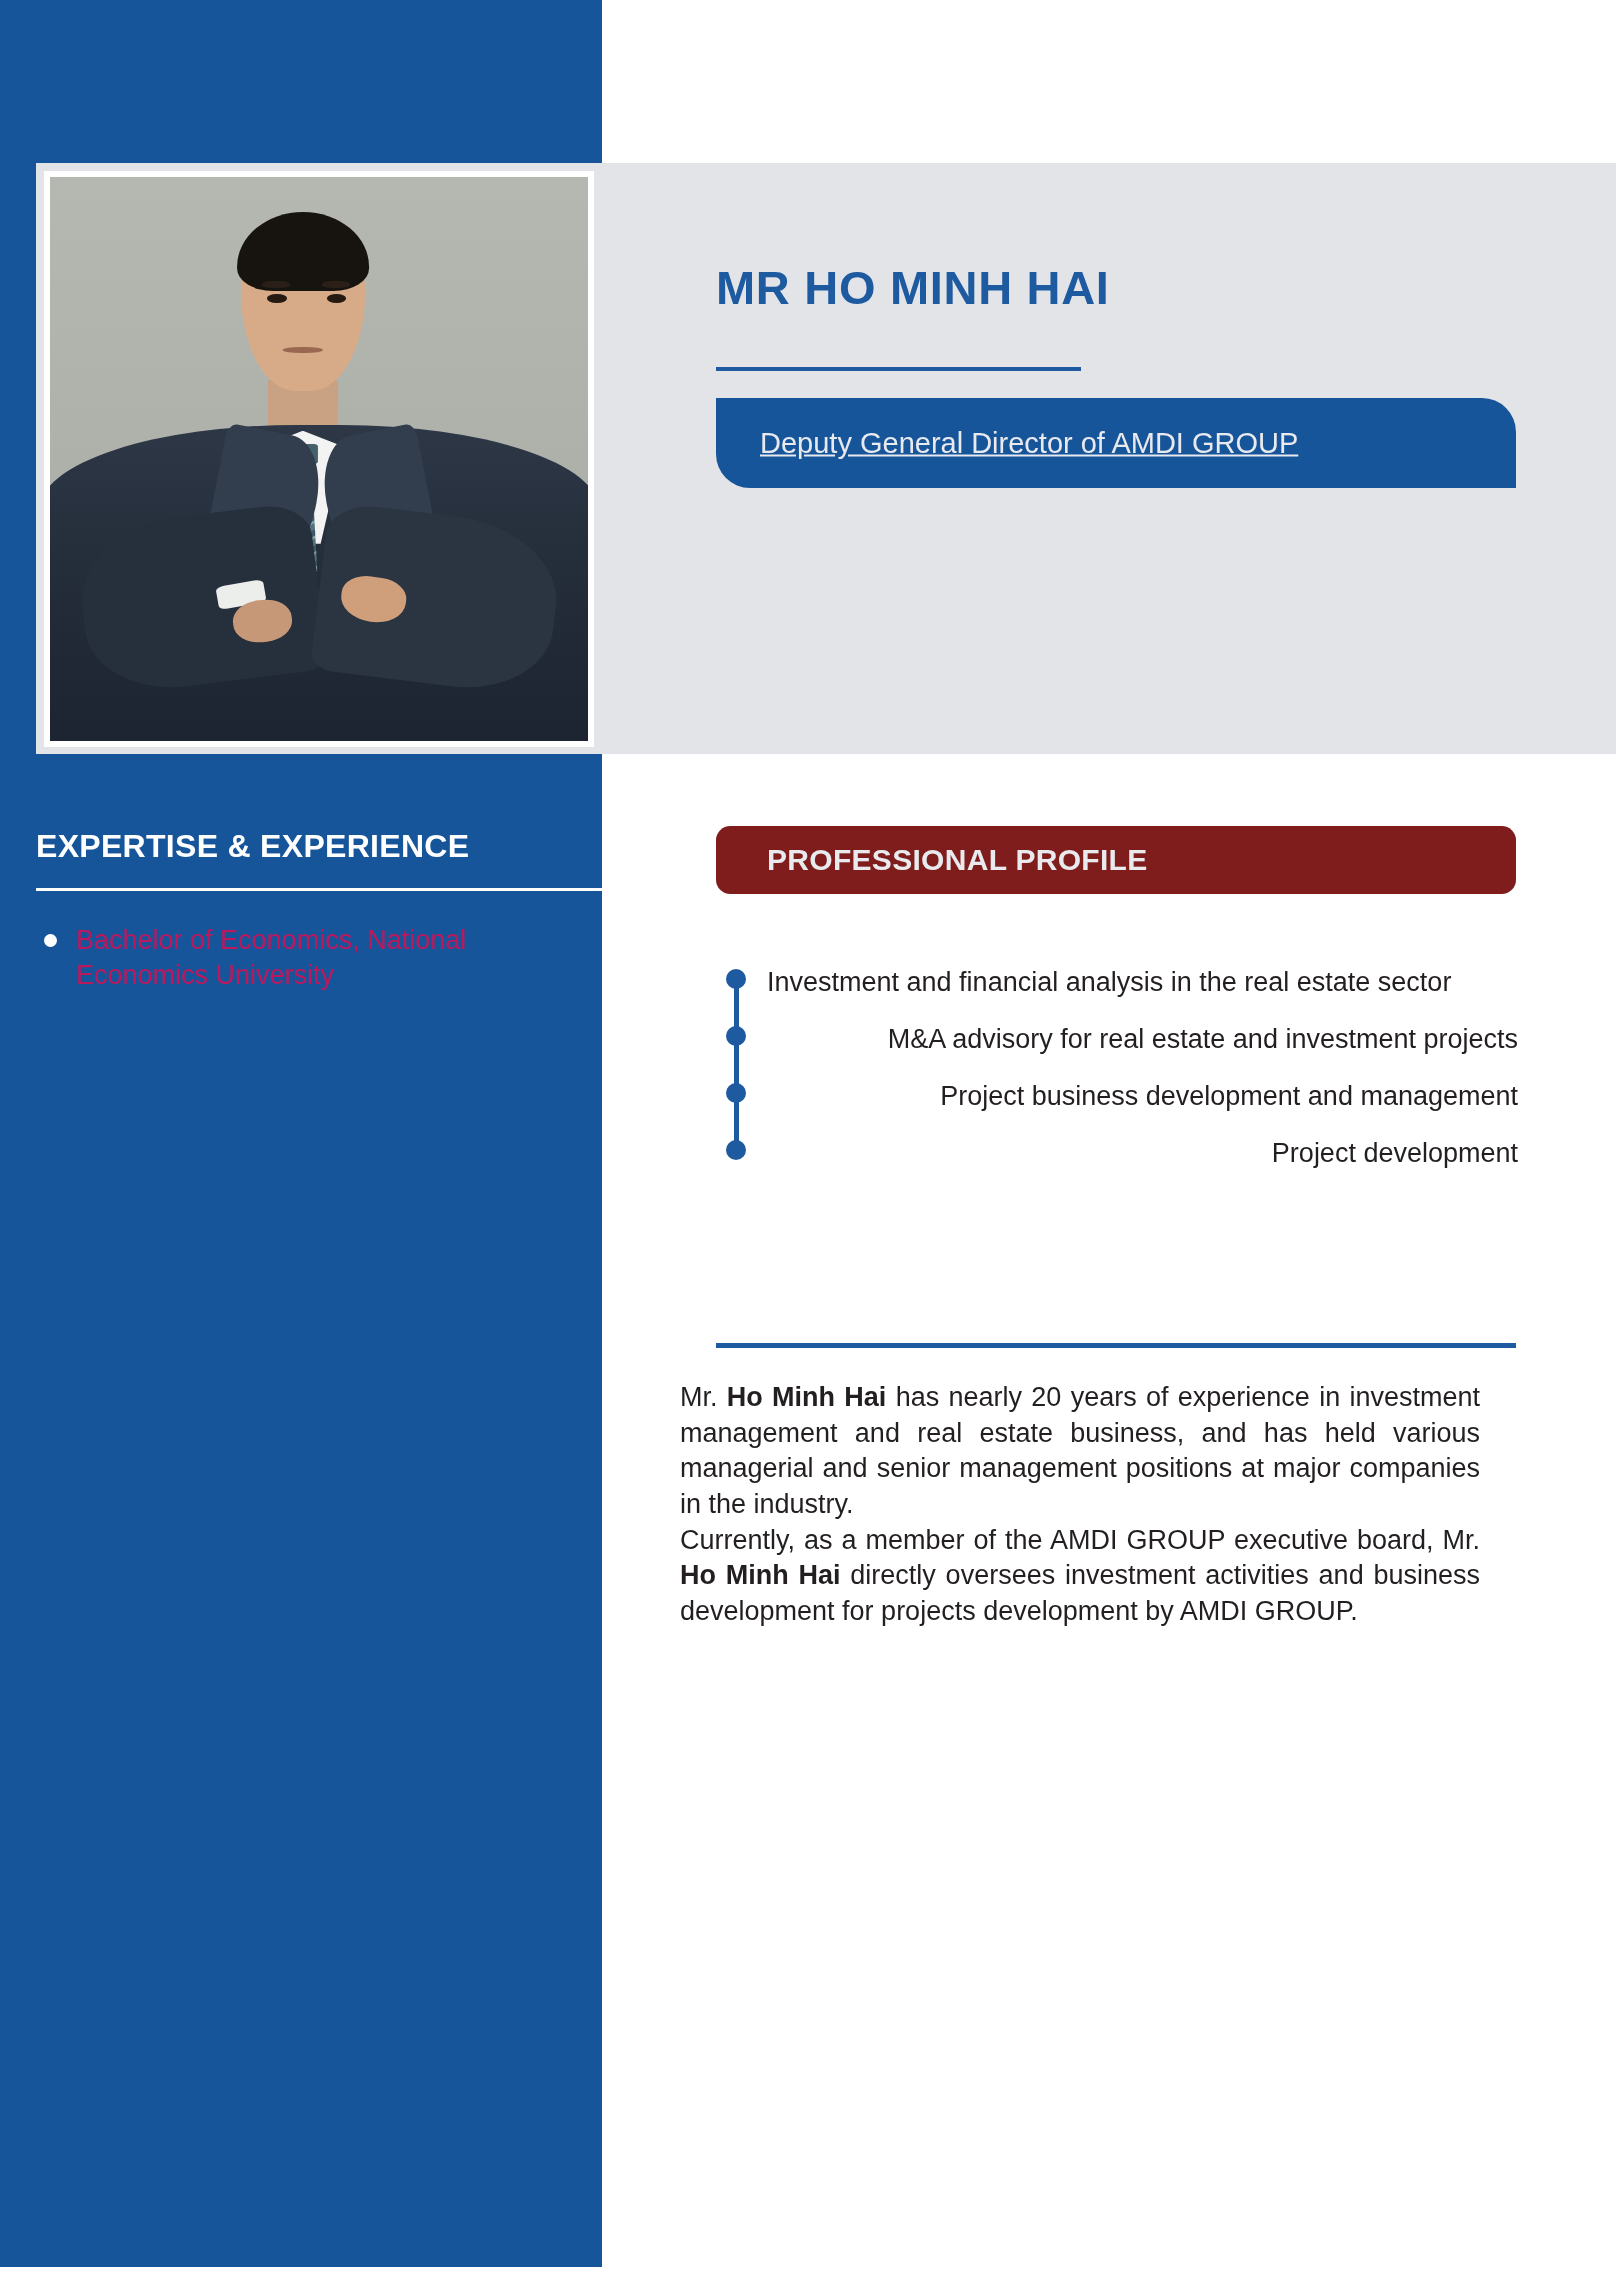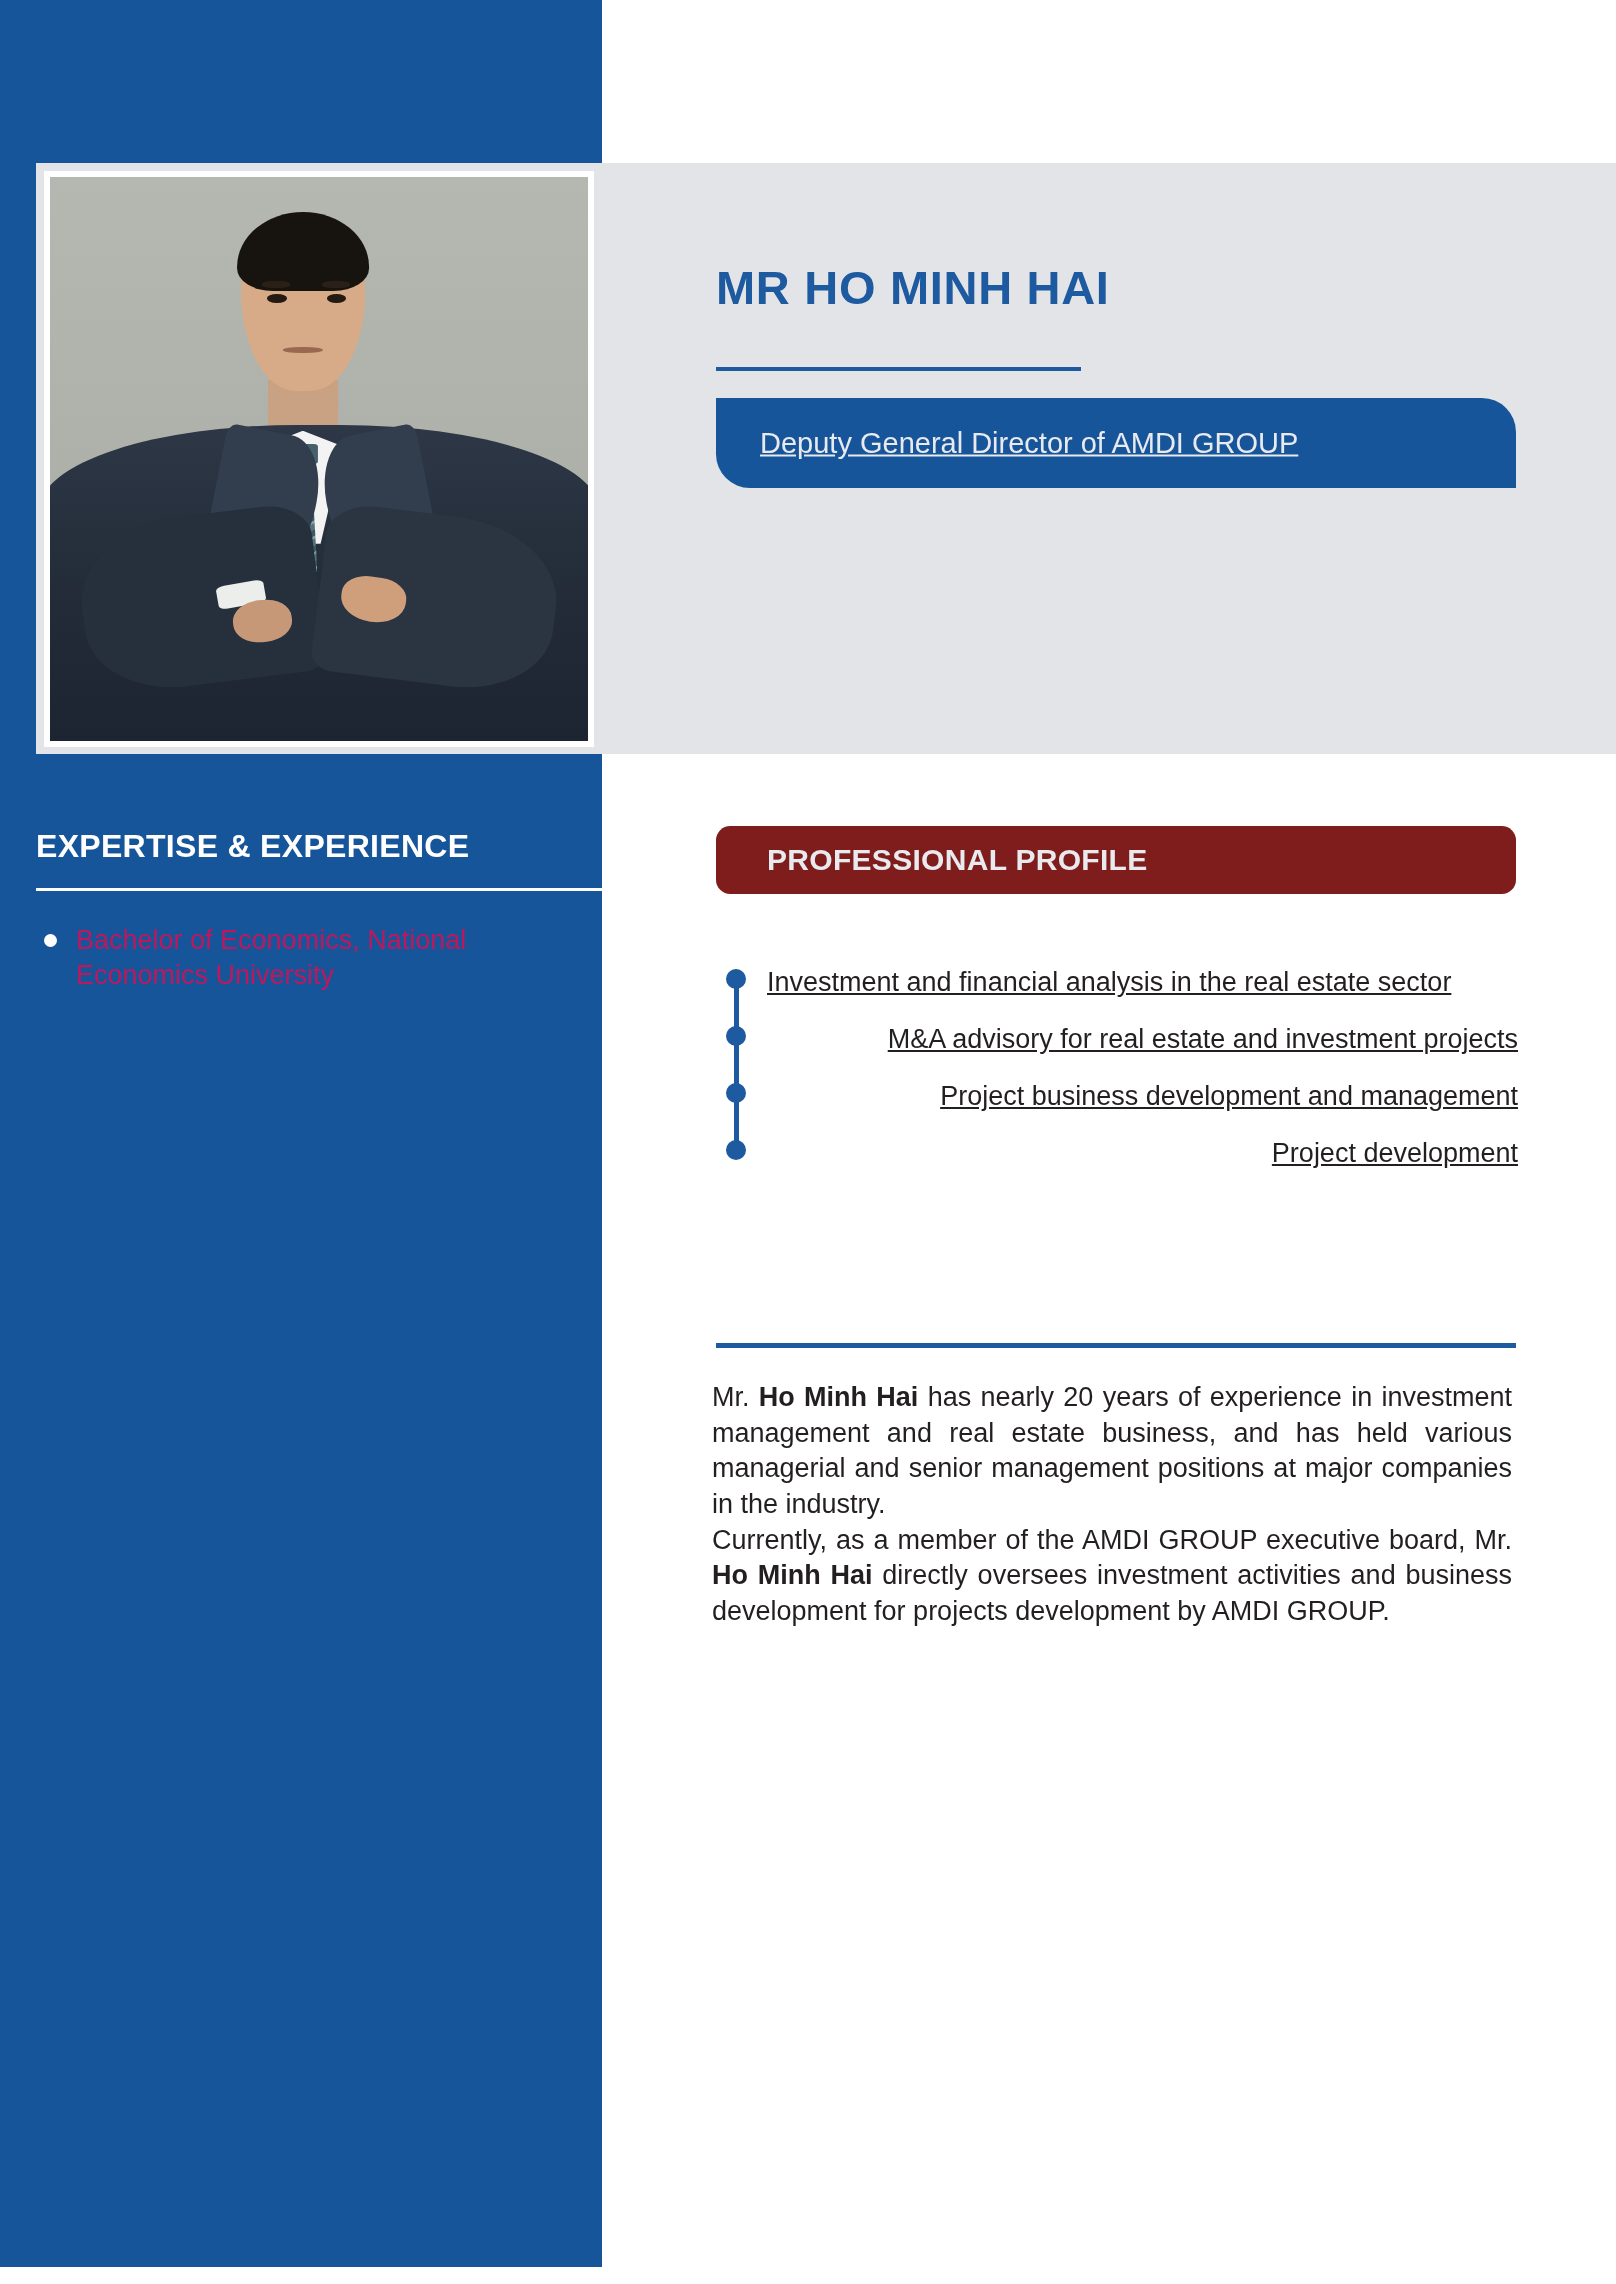--- a/index.html
+++ b/index.html
@@ -174,30 +174,29 @@
   .point .pdot{
     position:absolute; left:10.4px; top:3.9px;
     width:20px; height:20px; border-radius:50%;
     background:#1e5aa0; z-index:2;
   }
   .point .ptext{
     display:block;
     font-size:27px; line-height:1.30; color:#231f20;
     text-align:justify; text-justify:inter-word;
     hyphens:auto;
-    text-decoration:underline;
   }
   .point.nowrap .ptext{ text-align:right; white-space:nowrap; }
 
   #bio-rule{
     position:absolute; left:716px; top:1343px;
     width:800px; height:4.6px; background:#1e5aa0;
   }
   #bio{
-    position:absolute; left:712px; top:1380px;
+    position:absolute; left:680px; top:1380px;
     width:800px;
     font-size:27px; line-height:1.32; color:#231f20;
     text-align:justify; text-justify:inter-word;
     hyphens:auto; -webkit-hyphens:auto;
   }
   #bio p{ margin:0; }
   #bio b{ font-weight:bold; }
 </style>
 </head>
 <body>

